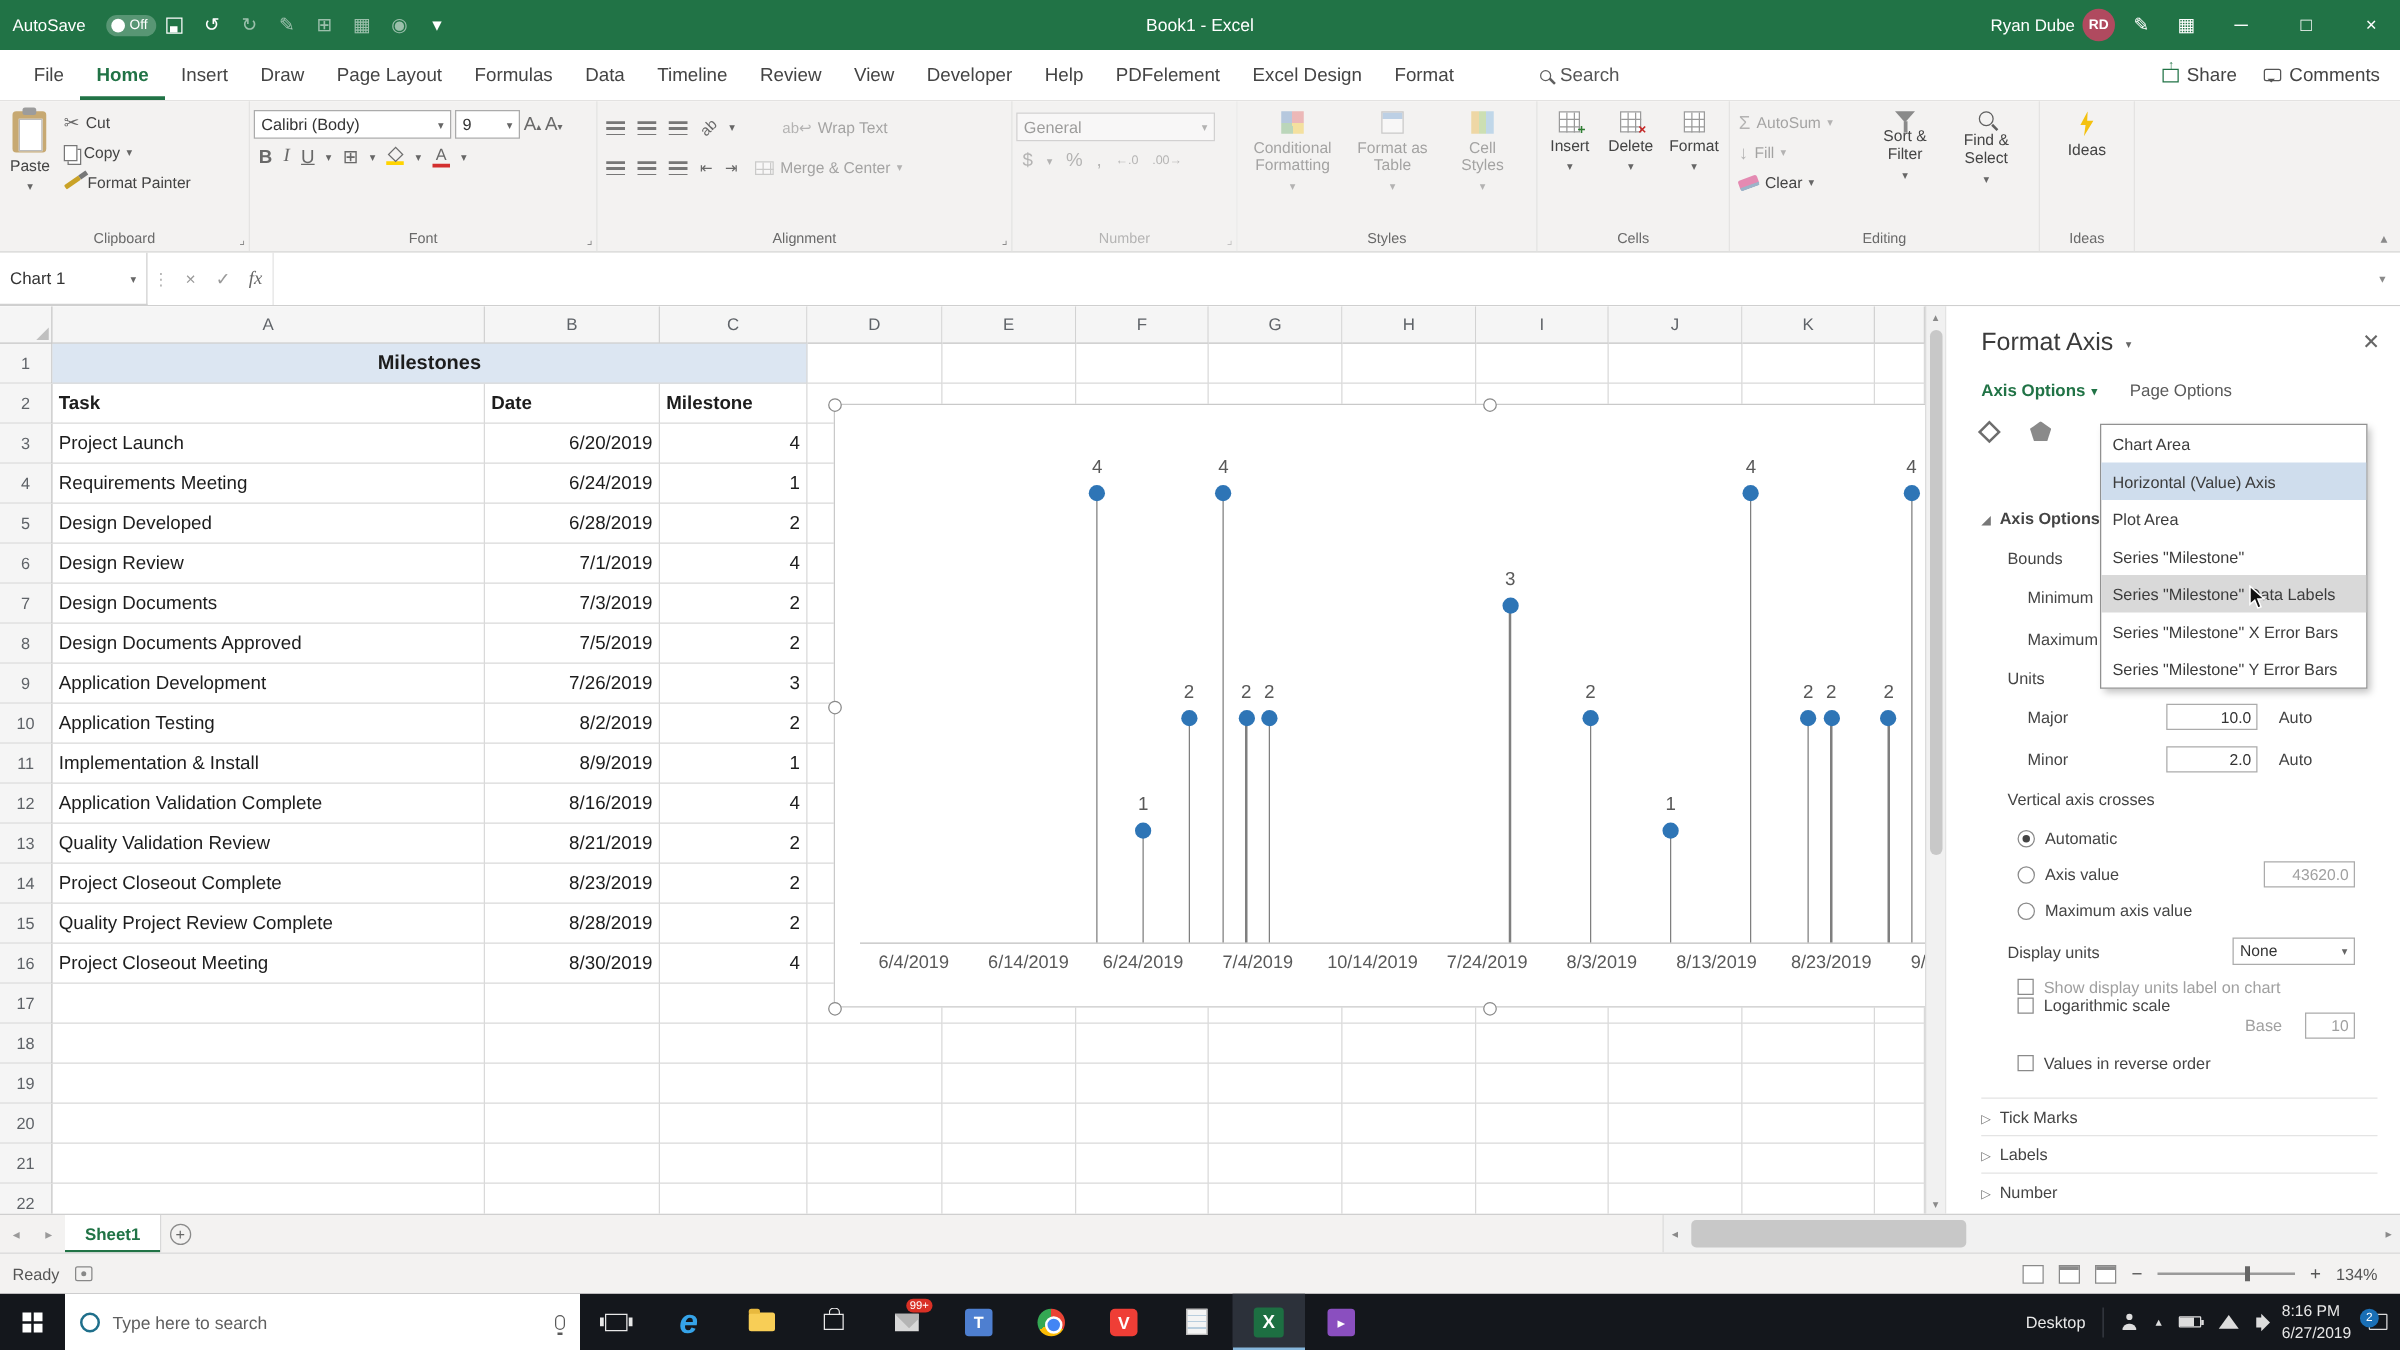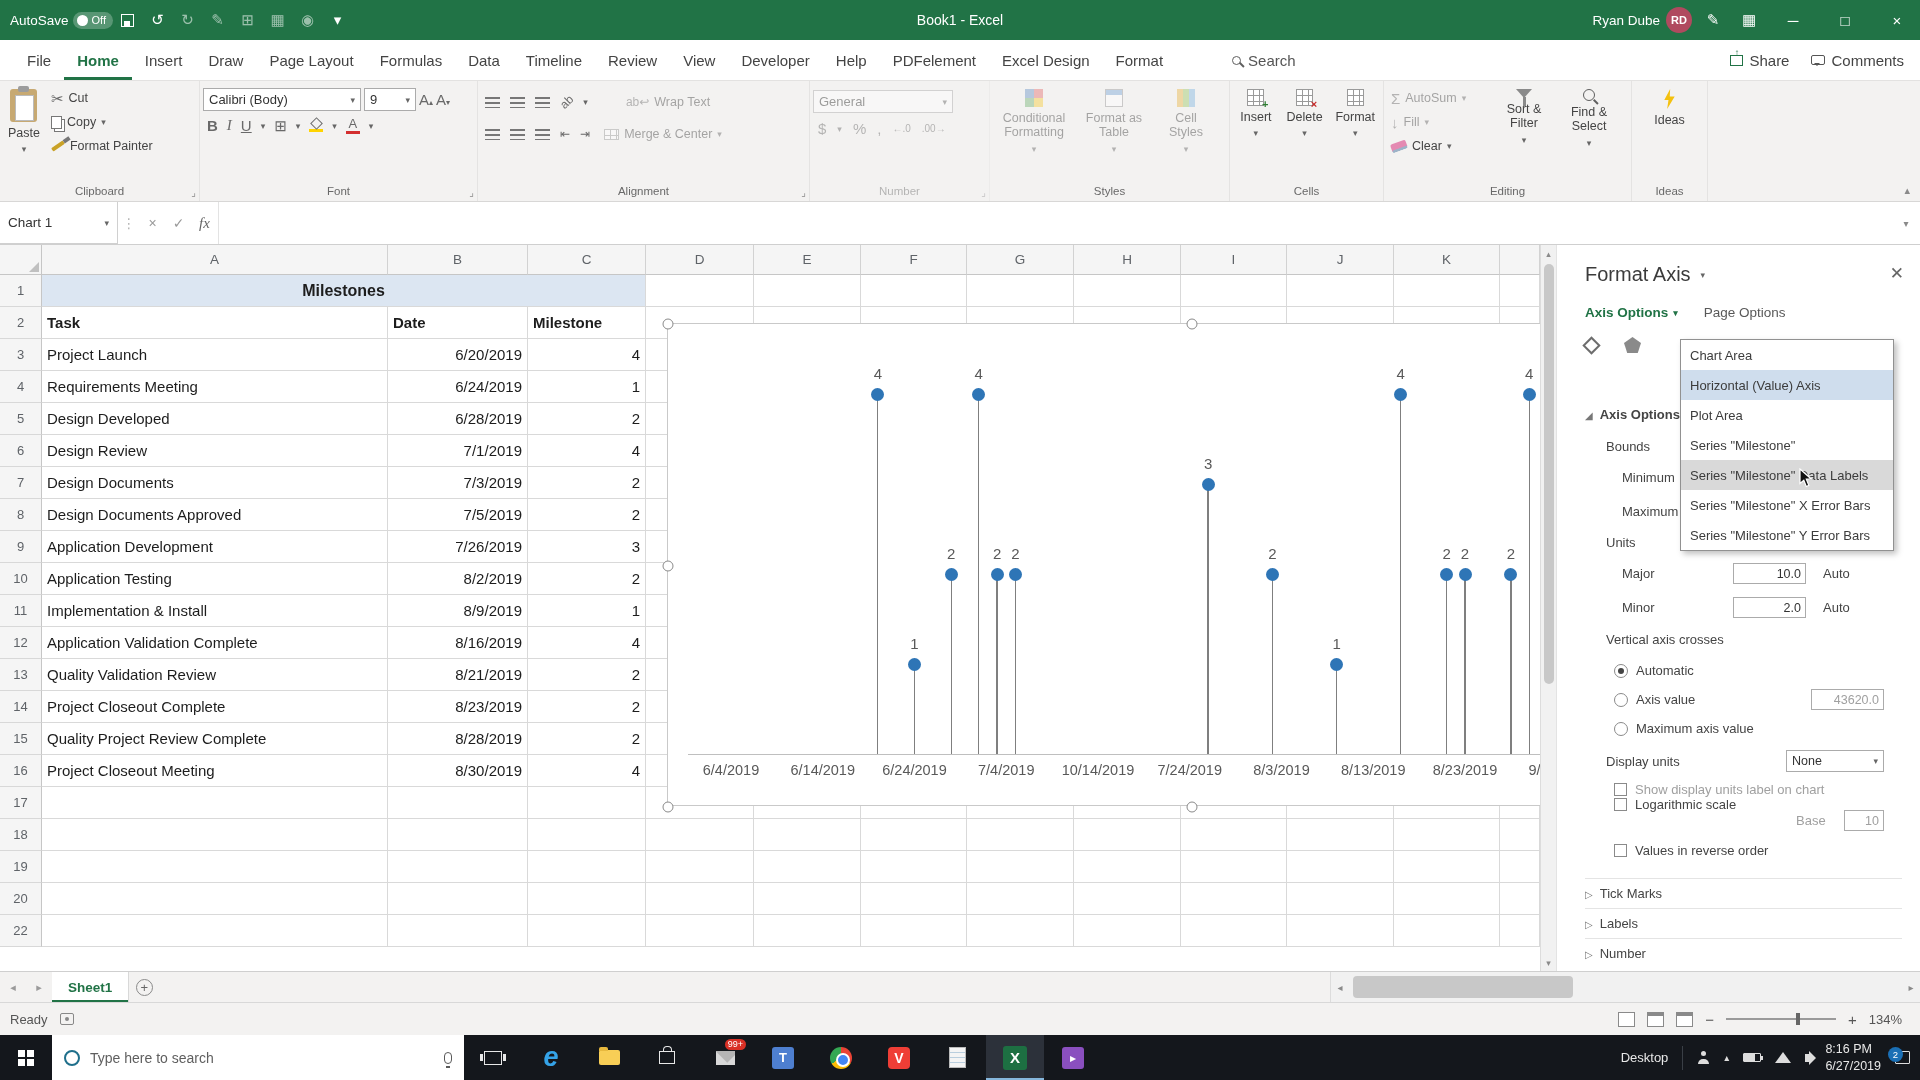--- a/index.html
+++ b/index.html
@@ -2,21 +2,21 @@
 <html><head>
 <meta charset="utf-8">
 <style>
 *{box-sizing:border-box;margin:0;padding:0}
 body{width:1920px;height:1080px;overflow:hidden;background:#fff;color:#444;
      font-family:"Liberation Sans",sans-serif;}
 .app{position:relative;width:1920px;height:1080px}
 
 
 .titlebar{height:40px;background:#217346;display:flex;align-items:center;color:#fff;font-size:13.5px;position:relative;padding:0 0 0 10px}
-.autosave{display:flex;align-items:center;gap:4px}
+.autosave{display:flex;align-items:center;gap:16px}
 .pill{width:40px;height:17px;border-radius:9px;background:rgba(255,255,255,.25);display:flex;align-items:center;padding:0 4px;gap:4px}
 .knob{width:11px;height:11px;border-radius:50%;background:#fff}
 .pill-label{font-size:11px;color:#fff}
 .tb-ic{width:30px;height:28px;display:flex;align-items:center;justify-content:center;font-size:15px;color:#fff}
 .tb-ic.dim{opacity:.55}
 .i-save{width:13px;height:13px;border:1.5px solid #fff;position:relative}
 .i-save::after{content:"";position:absolute;left:2px;bottom:0;width:6px;height:5px;background:#fff}
 .tb-title{position:absolute;left:50%;transform:translateX(-50%);font-size:14px}
 .tb-right{margin-left:auto;display:flex;align-items:center;gap:6px}
 .avatar{width:26px;height:26px;border-radius:50%;background:#b04a5f;display:flex;align-items:center;justify-content:center;font-size:11px;font-weight:bold}
@@ -372,21 +372,21 @@
         </div>
       </div>
       <div class="rg-label" style="margin-top:auto">
           <span>Alignment</span>
         </div>
       <span class="launcher">⌟</span>
     </div>
 
     <div class="rgroup disabled" style="width:180px">
       <div style="display:flex;flex-direction:column;gap:8px;padding-top:6px">
-        <div class="combo" style="width:140px">
+        <div class="combo" style="width:159px">
             <span>General</span>
             <span class="chev">▾</span>
           </div>
         <div class="rowflex" style="gap:11px;padding-left:5px">
           <span class="gi">$</span>
             <span class="chev">▾</span>
           <span class="gi">%</span>
           <span class="gi">,</span>
           <span class="gi" style="font-size:10px">←.0</span>
           <span class="gi" style="font-size:10px">.00→</span>
@@ -808,20 +808,35 @@
           <div class="cell" style="width: 106px;"></div>
           <div class="cell" style="width: 107px;"></div>
           <div class="cell" style="width: 107px;"></div>
           <div class="cell" style="width: 106px;"></div>
           <div class="cell" style="width: 107px;"></div>
           <div class="cell" style="width: 106px;"></div>
           <div class="cell" style="width: 40px;"></div>
         </div>
         <div class="g-row">
           <div class="rowhdr">20</div>
+          <div class="cell" style="width: 346px;"></div>
+          <div class="cell" style="width: 140px;"></div>
+          <div class="cell" style="width: 118px;"></div>
+          <div class="cell" style="width: 108px;"></div>
+          <div class="cell" style="width: 107px;"></div>
+          <div class="cell" style="width: 106px;"></div>
+          <div class="cell" style="width: 107px;"></div>
+          <div class="cell" style="width: 107px;"></div>
+          <div class="cell" style="width: 106px;"></div>
+          <div class="cell" style="width: 107px;"></div>
+          <div class="cell" style="width: 106px;"></div>
+          <div class="cell" style="width: 40px;"></div>
+        </div>
+        <div class="g-row">
+          <div class="rowhdr">21</div>
           <div class="cell" style="width: 346px;"></div>
           <div class="cell" style="width: 140px;"></div>
           <div class="cell" style="width: 118px;"></div>
           <div class="cell" style="width: 108px;"></div>
           <div class="cell" style="width: 107px;"></div>
           <div class="cell" style="width: 106px;"></div>
           <div class="cell" style="width: 107px;"></div>
           <div class="cell" style="width: 107px;"></div>
           <div class="cell" style="width: 106px;"></div>
           <div class="cell" style="width: 107px;"></div>

